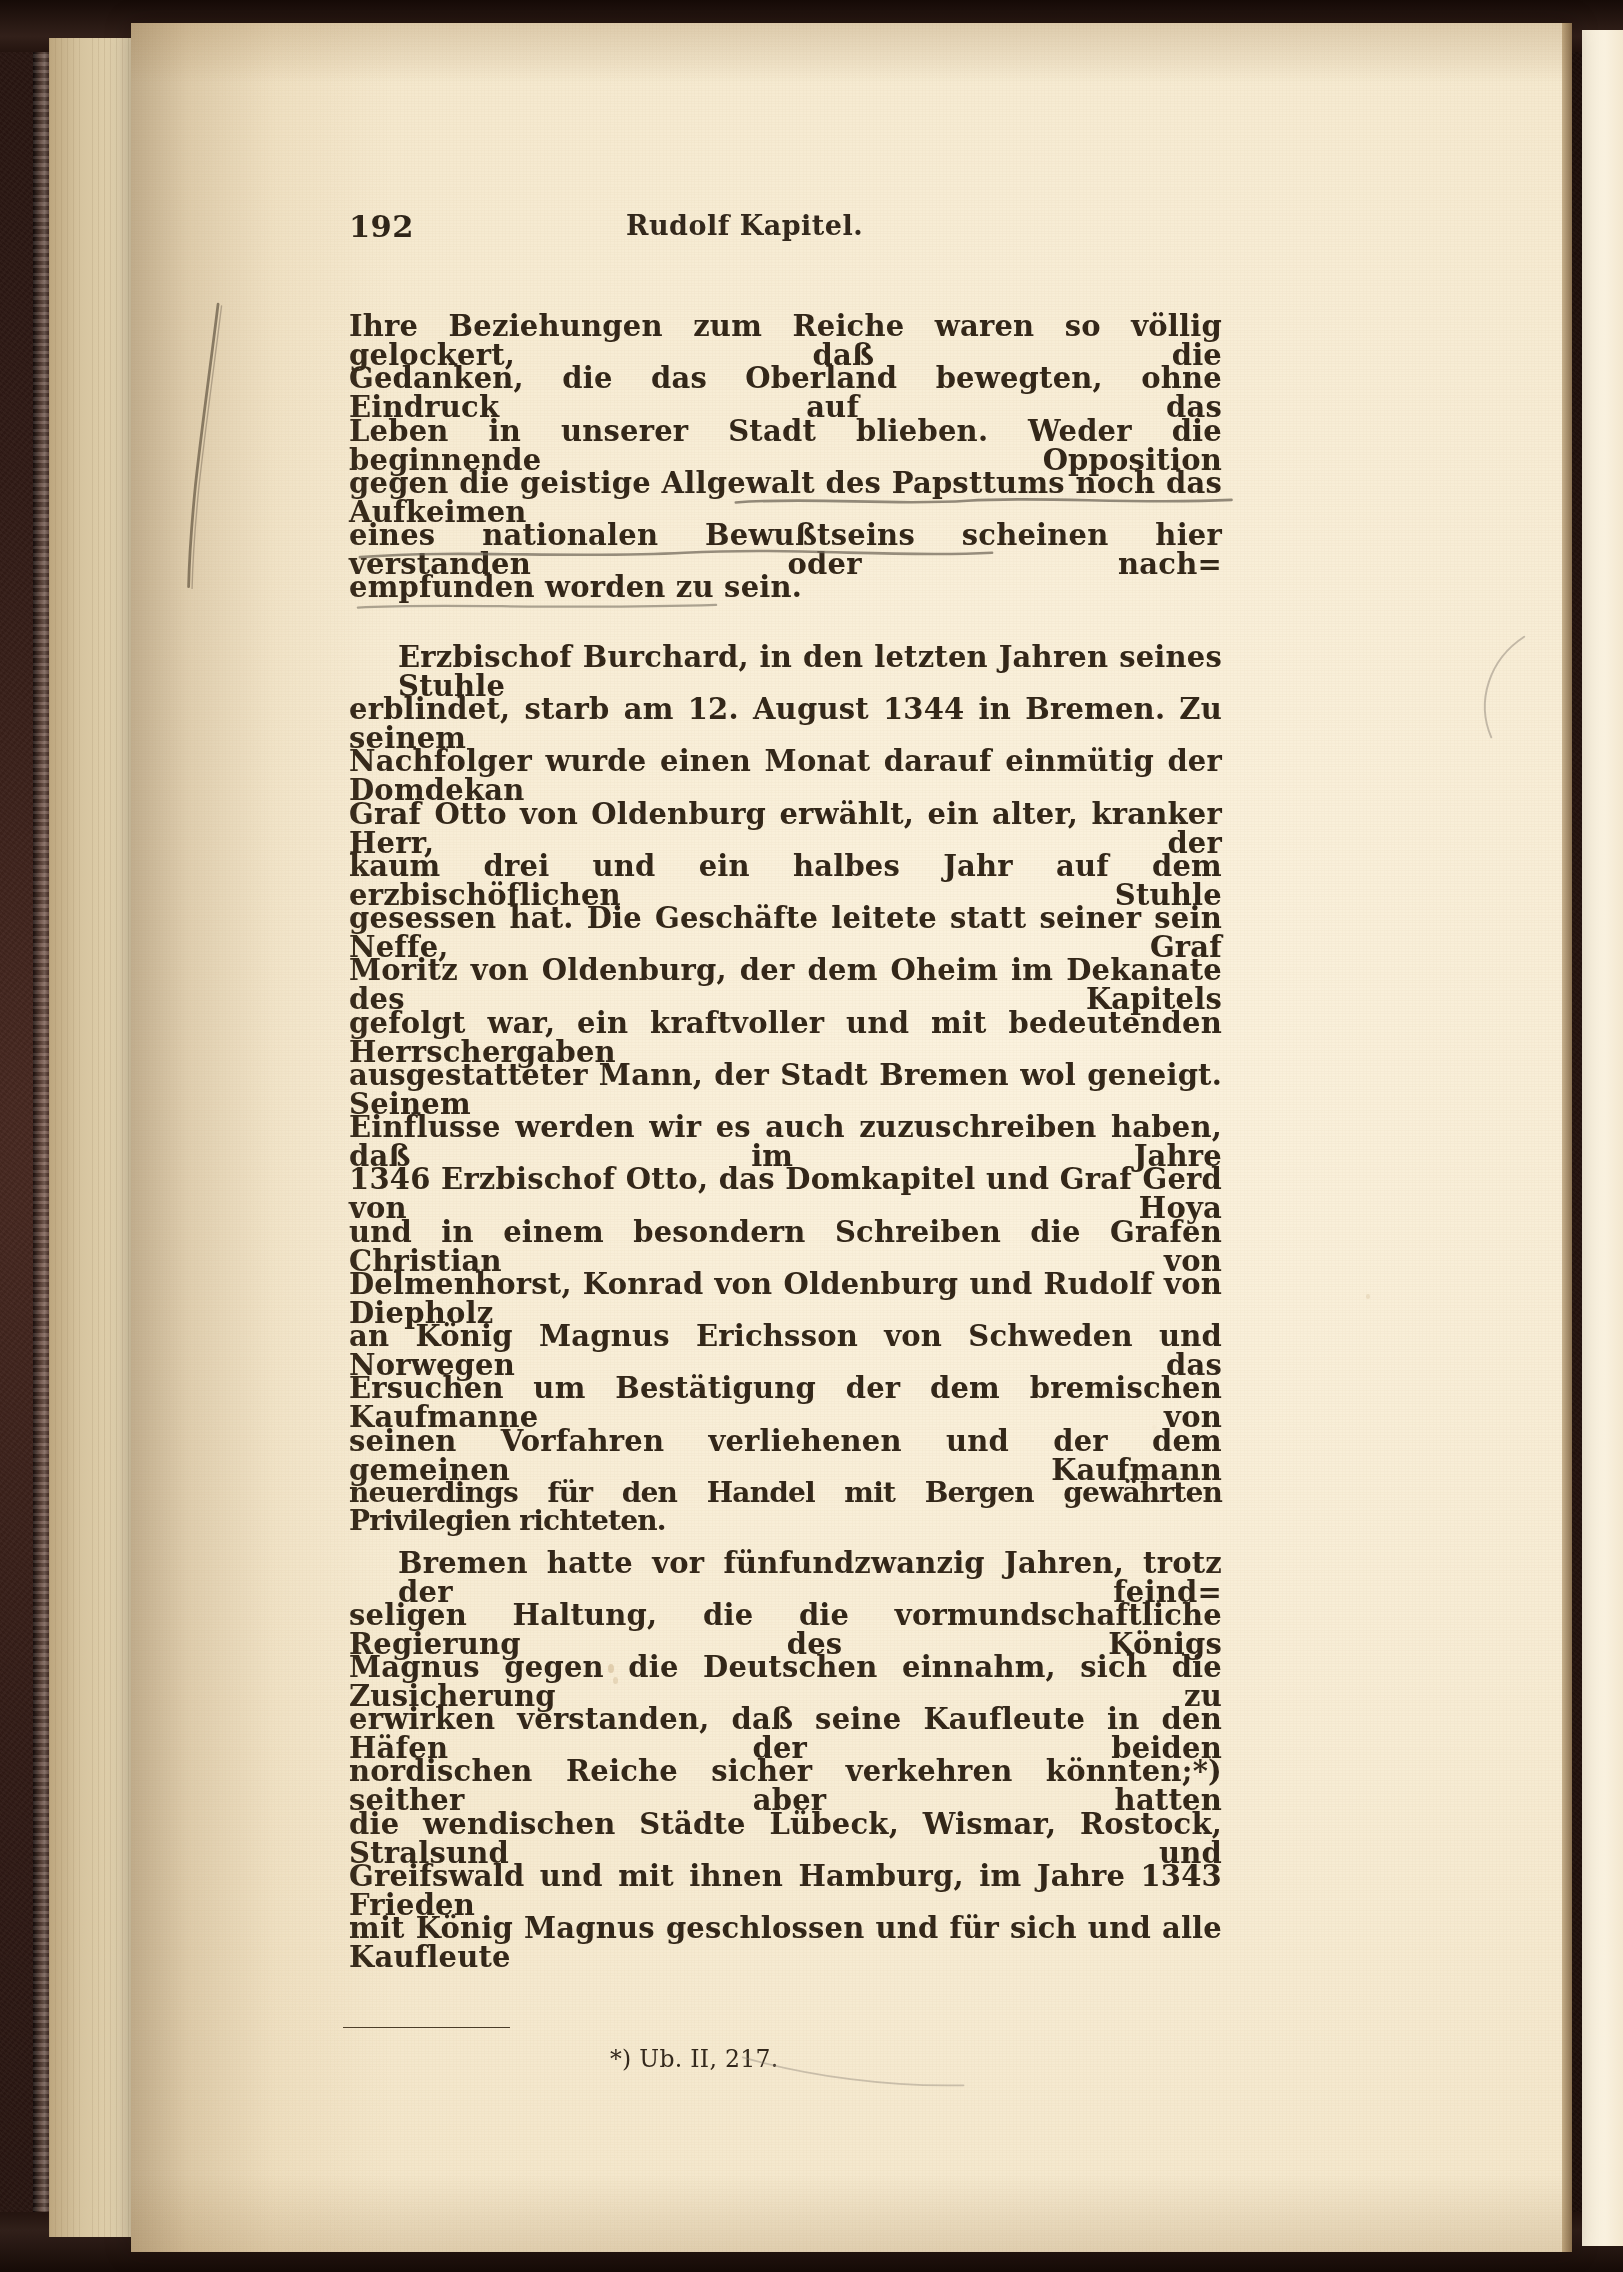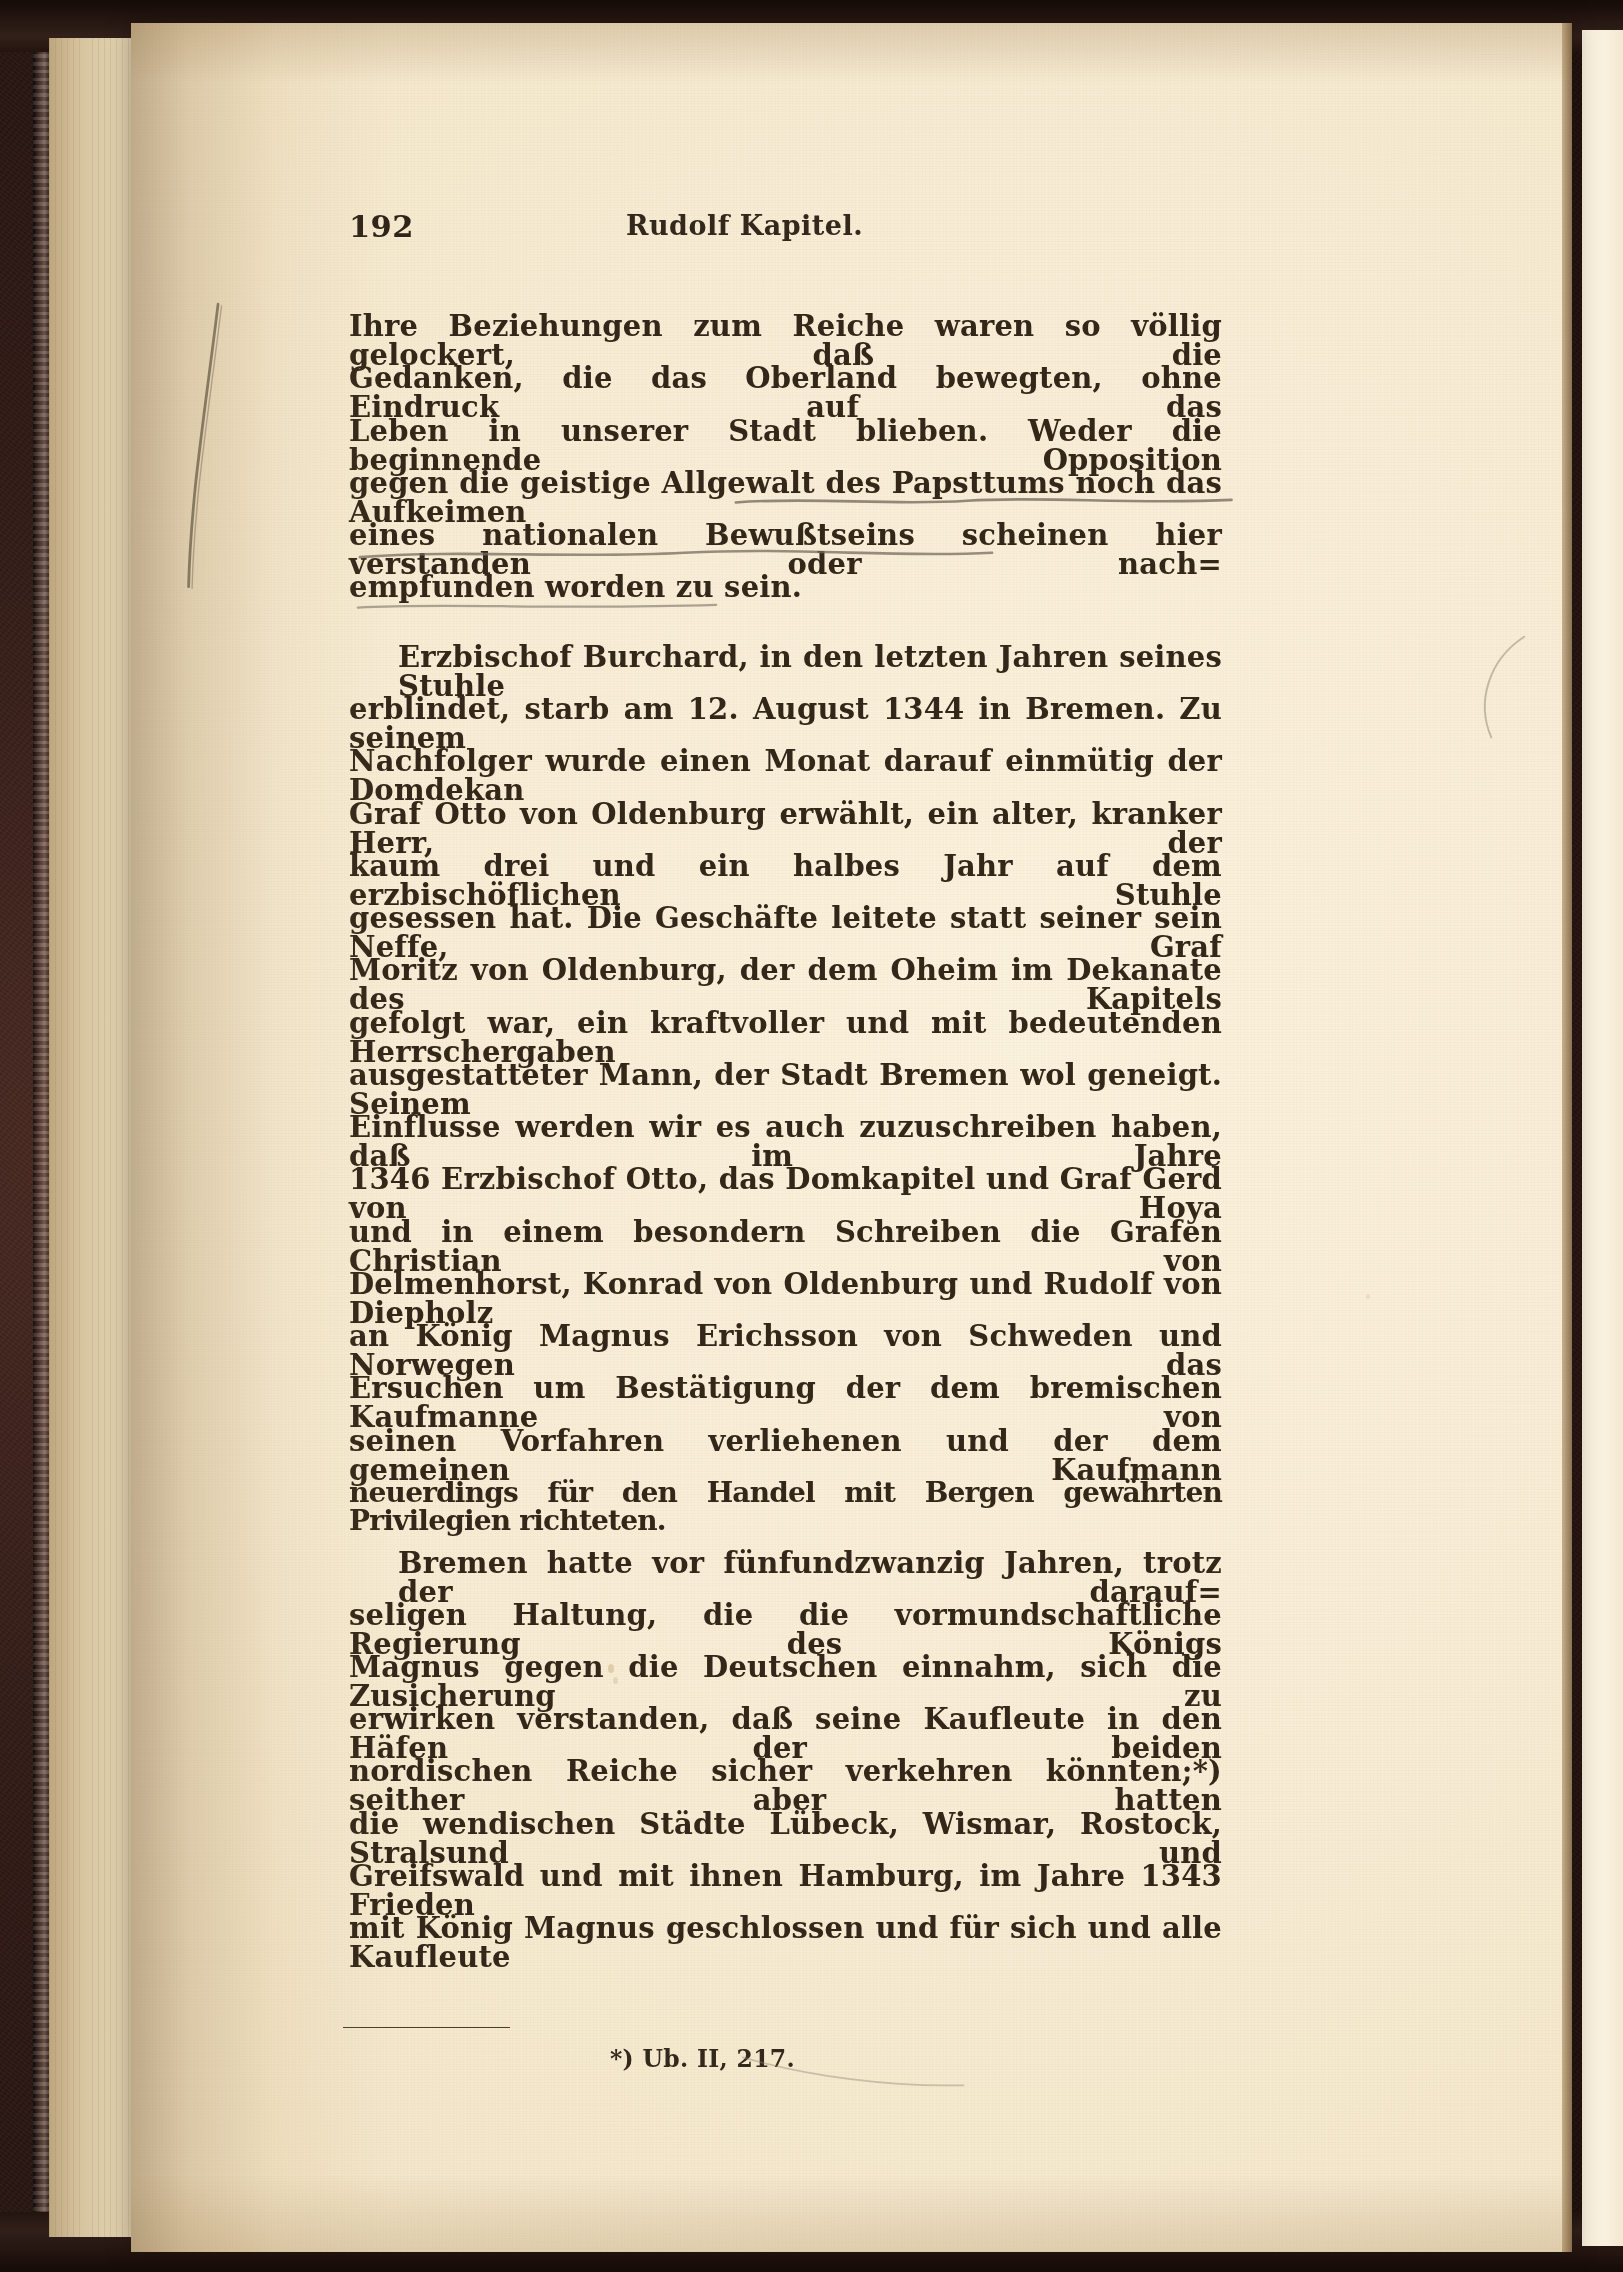--- a/index.html
+++ b/index.html
@@ -201,21 +201,21 @@
     position: absolute;
     left: 212px; top: 2004px;
     width: 167px; height: 0;
     border-top: 1.7px solid #4a3c28;
   }
   .footnote {
     position: absolute;
     left: 0; top: 2022px;
     width: 873px;
     font-family: "DejaVu Serif", serif;
-    font-weight: 700;
+    font-weight: 400;
     font-size: 23.5px;
     color: #33281c;
     text-align: left;
     padding-left: 261px;
     box-sizing: border-box;
     letter-spacing: 0.3px;
   }
 
   
   .spot {
@@ -273,21 +273,21 @@
       <div class="line just fraktur" style="top:1038px;">ausgestatteter Mann, der Stadt Bremen wol geneigt.  Seinem</div>
       <div class="line just fraktur" style="top:1090px;">Einflusse werden wir es auch zuzuschreiben haben, daß im Jahre</div>
       <div class="line just fraktur" style="top:1142px;">1346 Erzbischof Otto, das Domkapitel und Graf Gerd von Hoya</div>
       <div class="line just fraktur" style="top:1195px;">und in einem besondern Schreiben die Grafen Christian von</div>
       <div class="line just fraktur" style="top:1247px;">Delmenhorst, Konrad von Oldenburg und Rudolf von Diepholz</div>
       <div class="line just fraktur" style="top:1299px;">an König Magnus Erichsson von Schweden und Norwegen das</div>
       <div class="line just fraktur" style="top:1351px;">Ersuchen um Bestätigung der dem bremischen Kaufmanne von</div>
       <div class="line just fraktur" style="top:1404px;">seinen Vorfahren verliehenen und der dem gemeinen Kaufmann</div>
       <div class="line just last tight fraktur" style="top:1456px;">neuerdings für den Handel mit Bergen gewährten Privilegien richteten.</div>
 
-      <div class="line just fraktur" style="top:1526px;padding-left:49px;box-sizing:border-box;">Bremen hatte vor fünfundzwanzig Jahren, trotz der darauf=</div>
+      <div class="line just fraktur" style="top:1526px;padding-left:49px;box-sizing:border-box;">Bremen hatte vor fünfundzwanzig Jahren, trotz der feind=</div>
       <div class="line just fraktur" style="top:1578px;">seligen Haltung, die die vormundschaftliche Regierung des Königs</div>
       <div class="line just fraktur" style="top:1630px;">Magnus gegen die Deutschen einnahm, sich die Zusicherung zu</div>
       <div class="line just fraktur" style="top:1682px;">erwirken verstanden, daß seine Kaufleute in den Häfen der beiden</div>
       <div class="line just fraktur" style="top:1734px;">nordischen Reiche sicher verkehren könnten;*) seither aber hatten</div>
       <div class="line just fraktur" style="top:1787px;">die wendischen Städte Lübeck, Wismar, Rostock, Stralsund und</div>
       <div class="line just fraktur" style="top:1839px;">Greifswald und mit ihnen Hamburg, im Jahre 1343 Frieden</div>
       <div class="line just fraktur" style="top:1891px;">mit König Magnus geschlossen und für sich und alle Kaufleute</div>
 
       <div class="footnote">*) Ub. II, 217.</div>
     </div>

